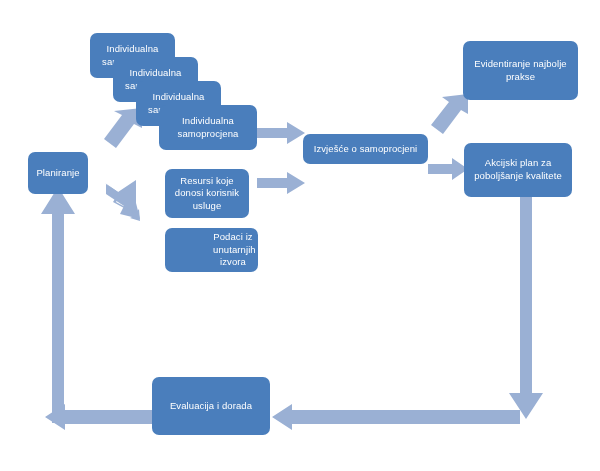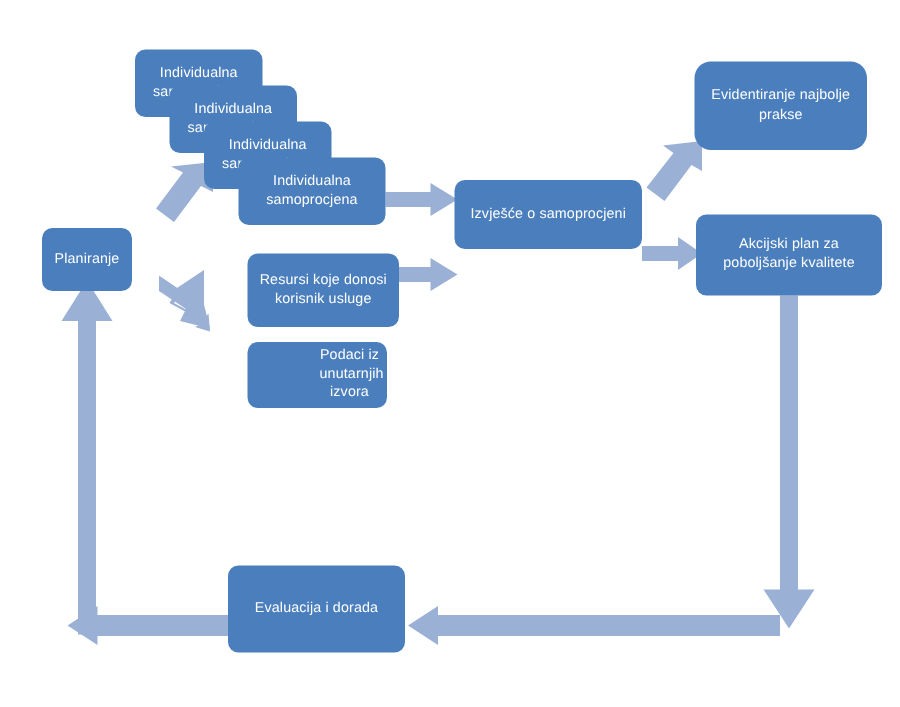--- a/index.html
+++ b/index.html
@@ -126,38 +126,38 @@
   </div>
 
   <div class="node" style="left:136px; top:81px; width:85px; height:45px;">
     <span>Individualna samoprocjena</span>
   </div>
 
   <div class="node" style="left:159px; top:105px; width:98px; height:45px;">
     <span>Individualna samoprocjena</span>
   </div>
 
-  <div class="node" style="left:165px; top:169px; width:101px; height:49px;">
+  <div class="node" style="left:165px; top:169px; width:84px; height:49px;">
     <span>Resursi koje donosi korisnik usluge</span>
   </div>
 
   <div class="node" style="left:165px; top:228px; width:93px; height:44px;padding-left:48px;">
     <span>Podaci iz unutarnjih izvora</span>
   </div>
 
 
-  <div class="node" style="left:303px; top:120px; width:125px; height:46px;">
+  <div class="node" style="left:303px; top:134px; width:125px; height:30px;">
     <span>Izvješće o samoprocjeni</span>
   </div>
 
-  <div class="node" style="left:463px; top:41px; width:115px; height:59px;border-radius:11px;">
+  <div class="node" style="left:463px; top:41px; width:115px; height:59px;">
     <span>Evidentiranje najbolje prakse</span>
   </div>
 
-  <div class="node" style="left:464px; top:143px; width:124px; height:54px;">
+  <div class="node" style="left:464px; top:143px; width:108px; height:54px;">
     <span>Akcijski plan za poboljšanje kvalitete</span>
   </div>
 
   <div class="node" style="left:152px; top:377px; width:118px; height:58px;">
     <span>Evaluacija i dorada</span>
   </div>
 
 </div>
 
 </body></html>

